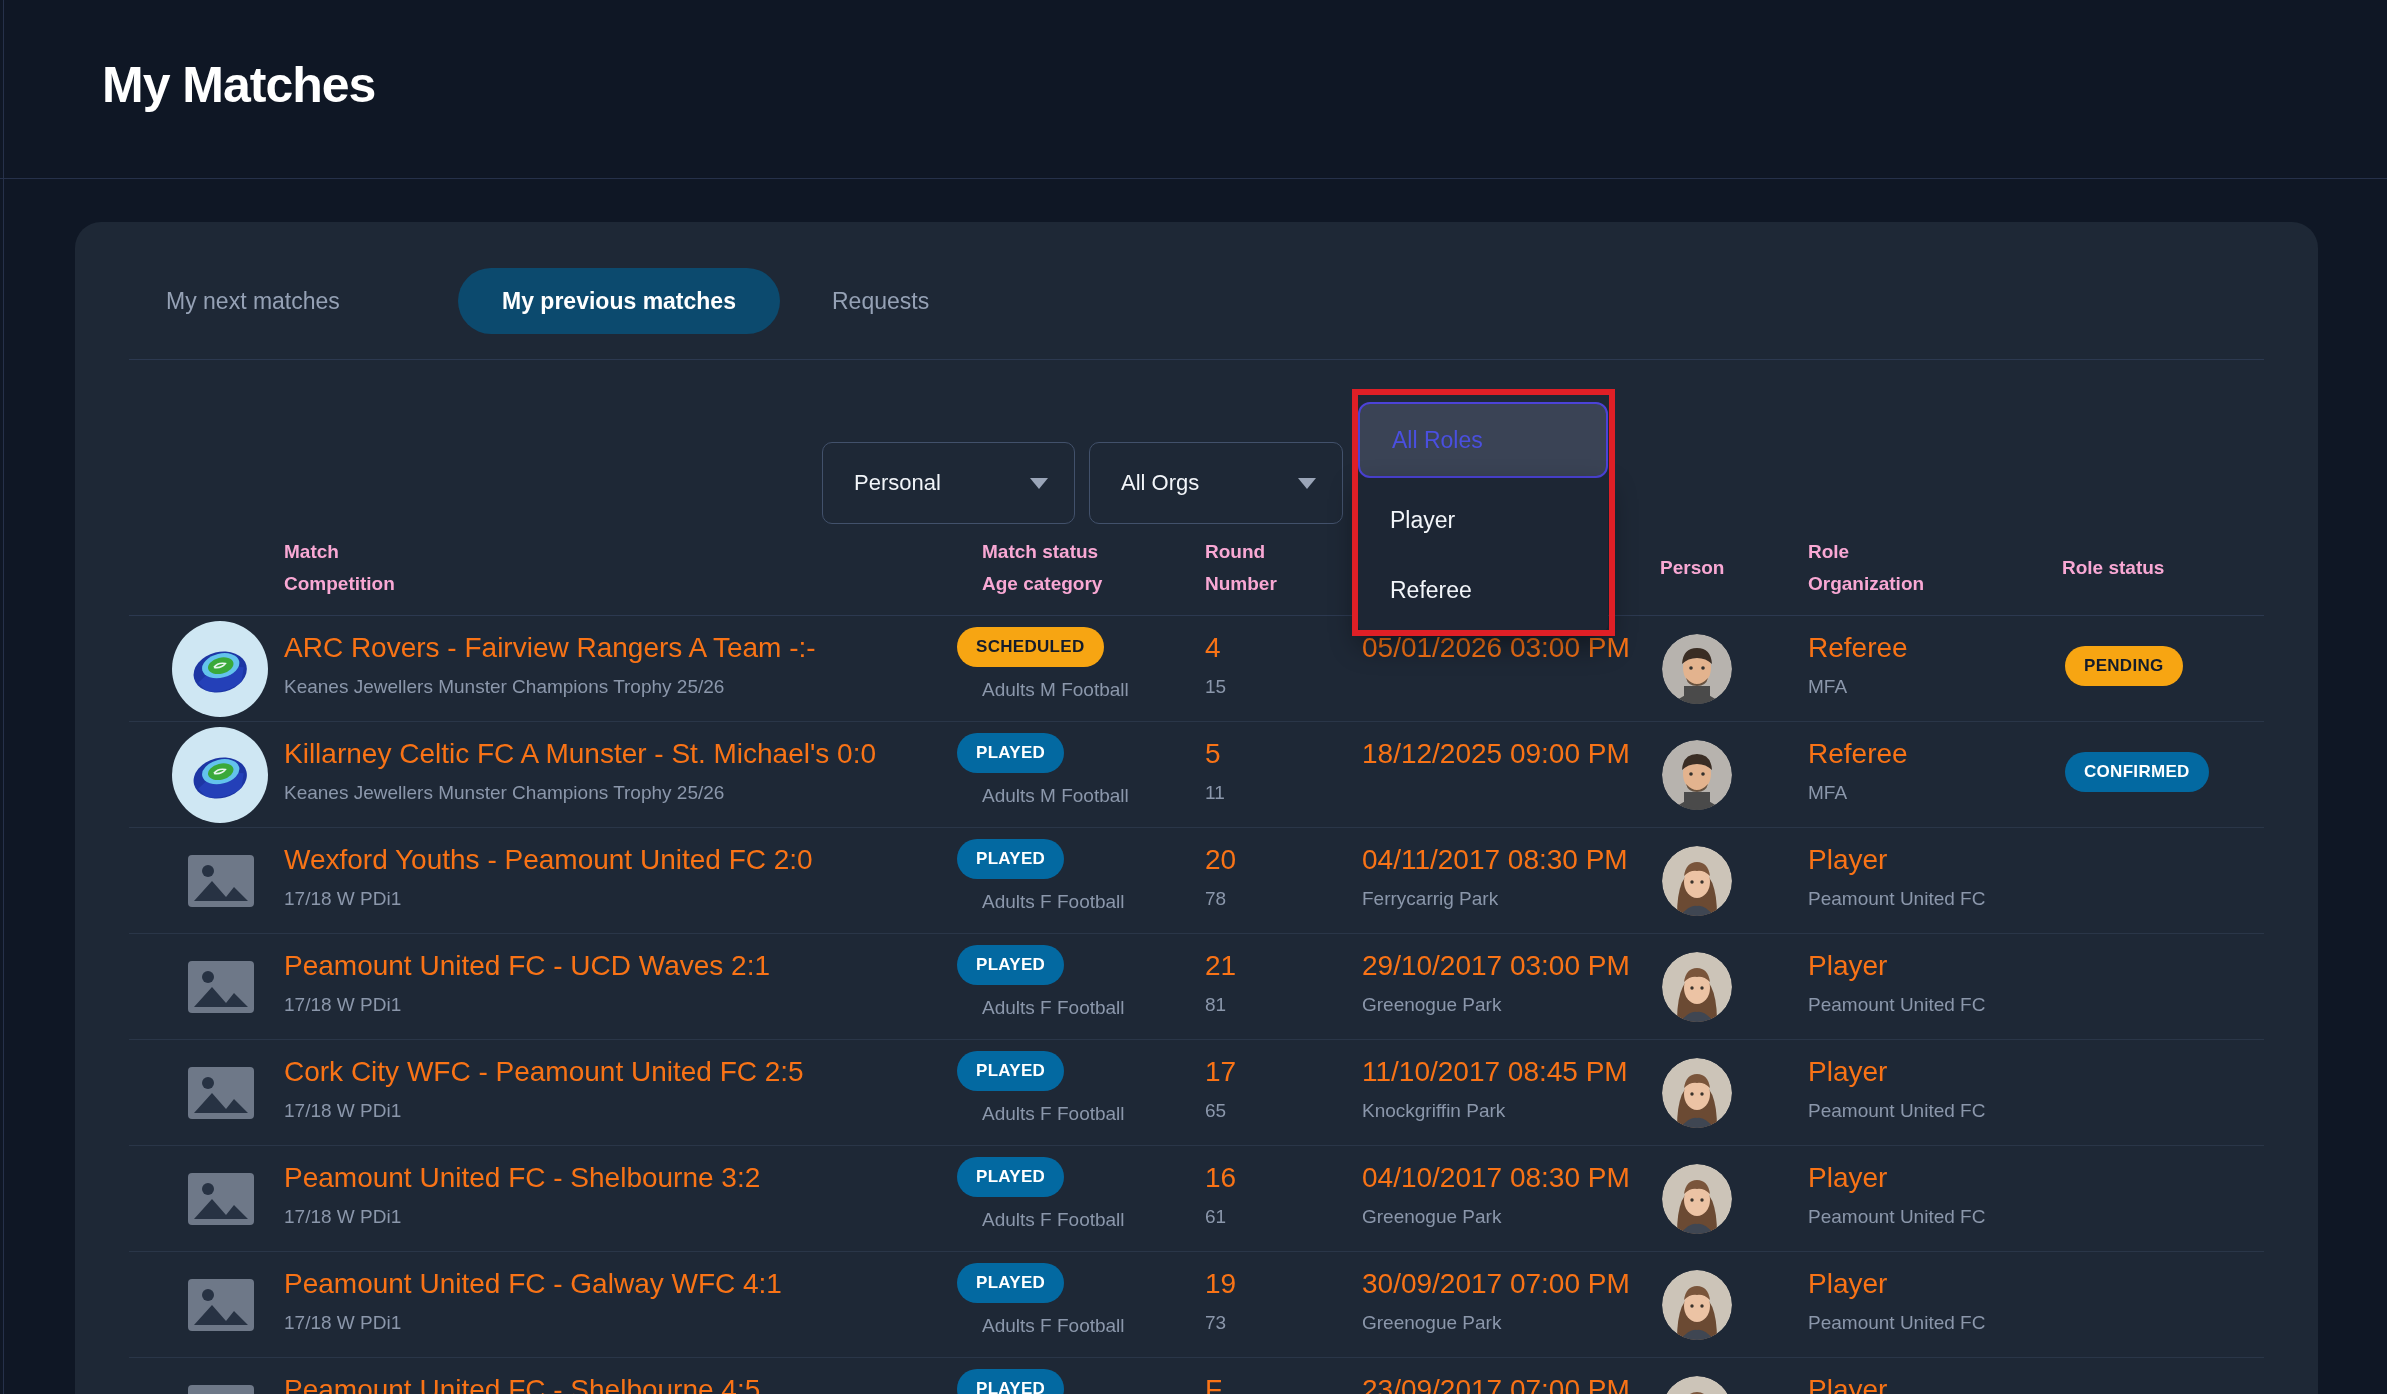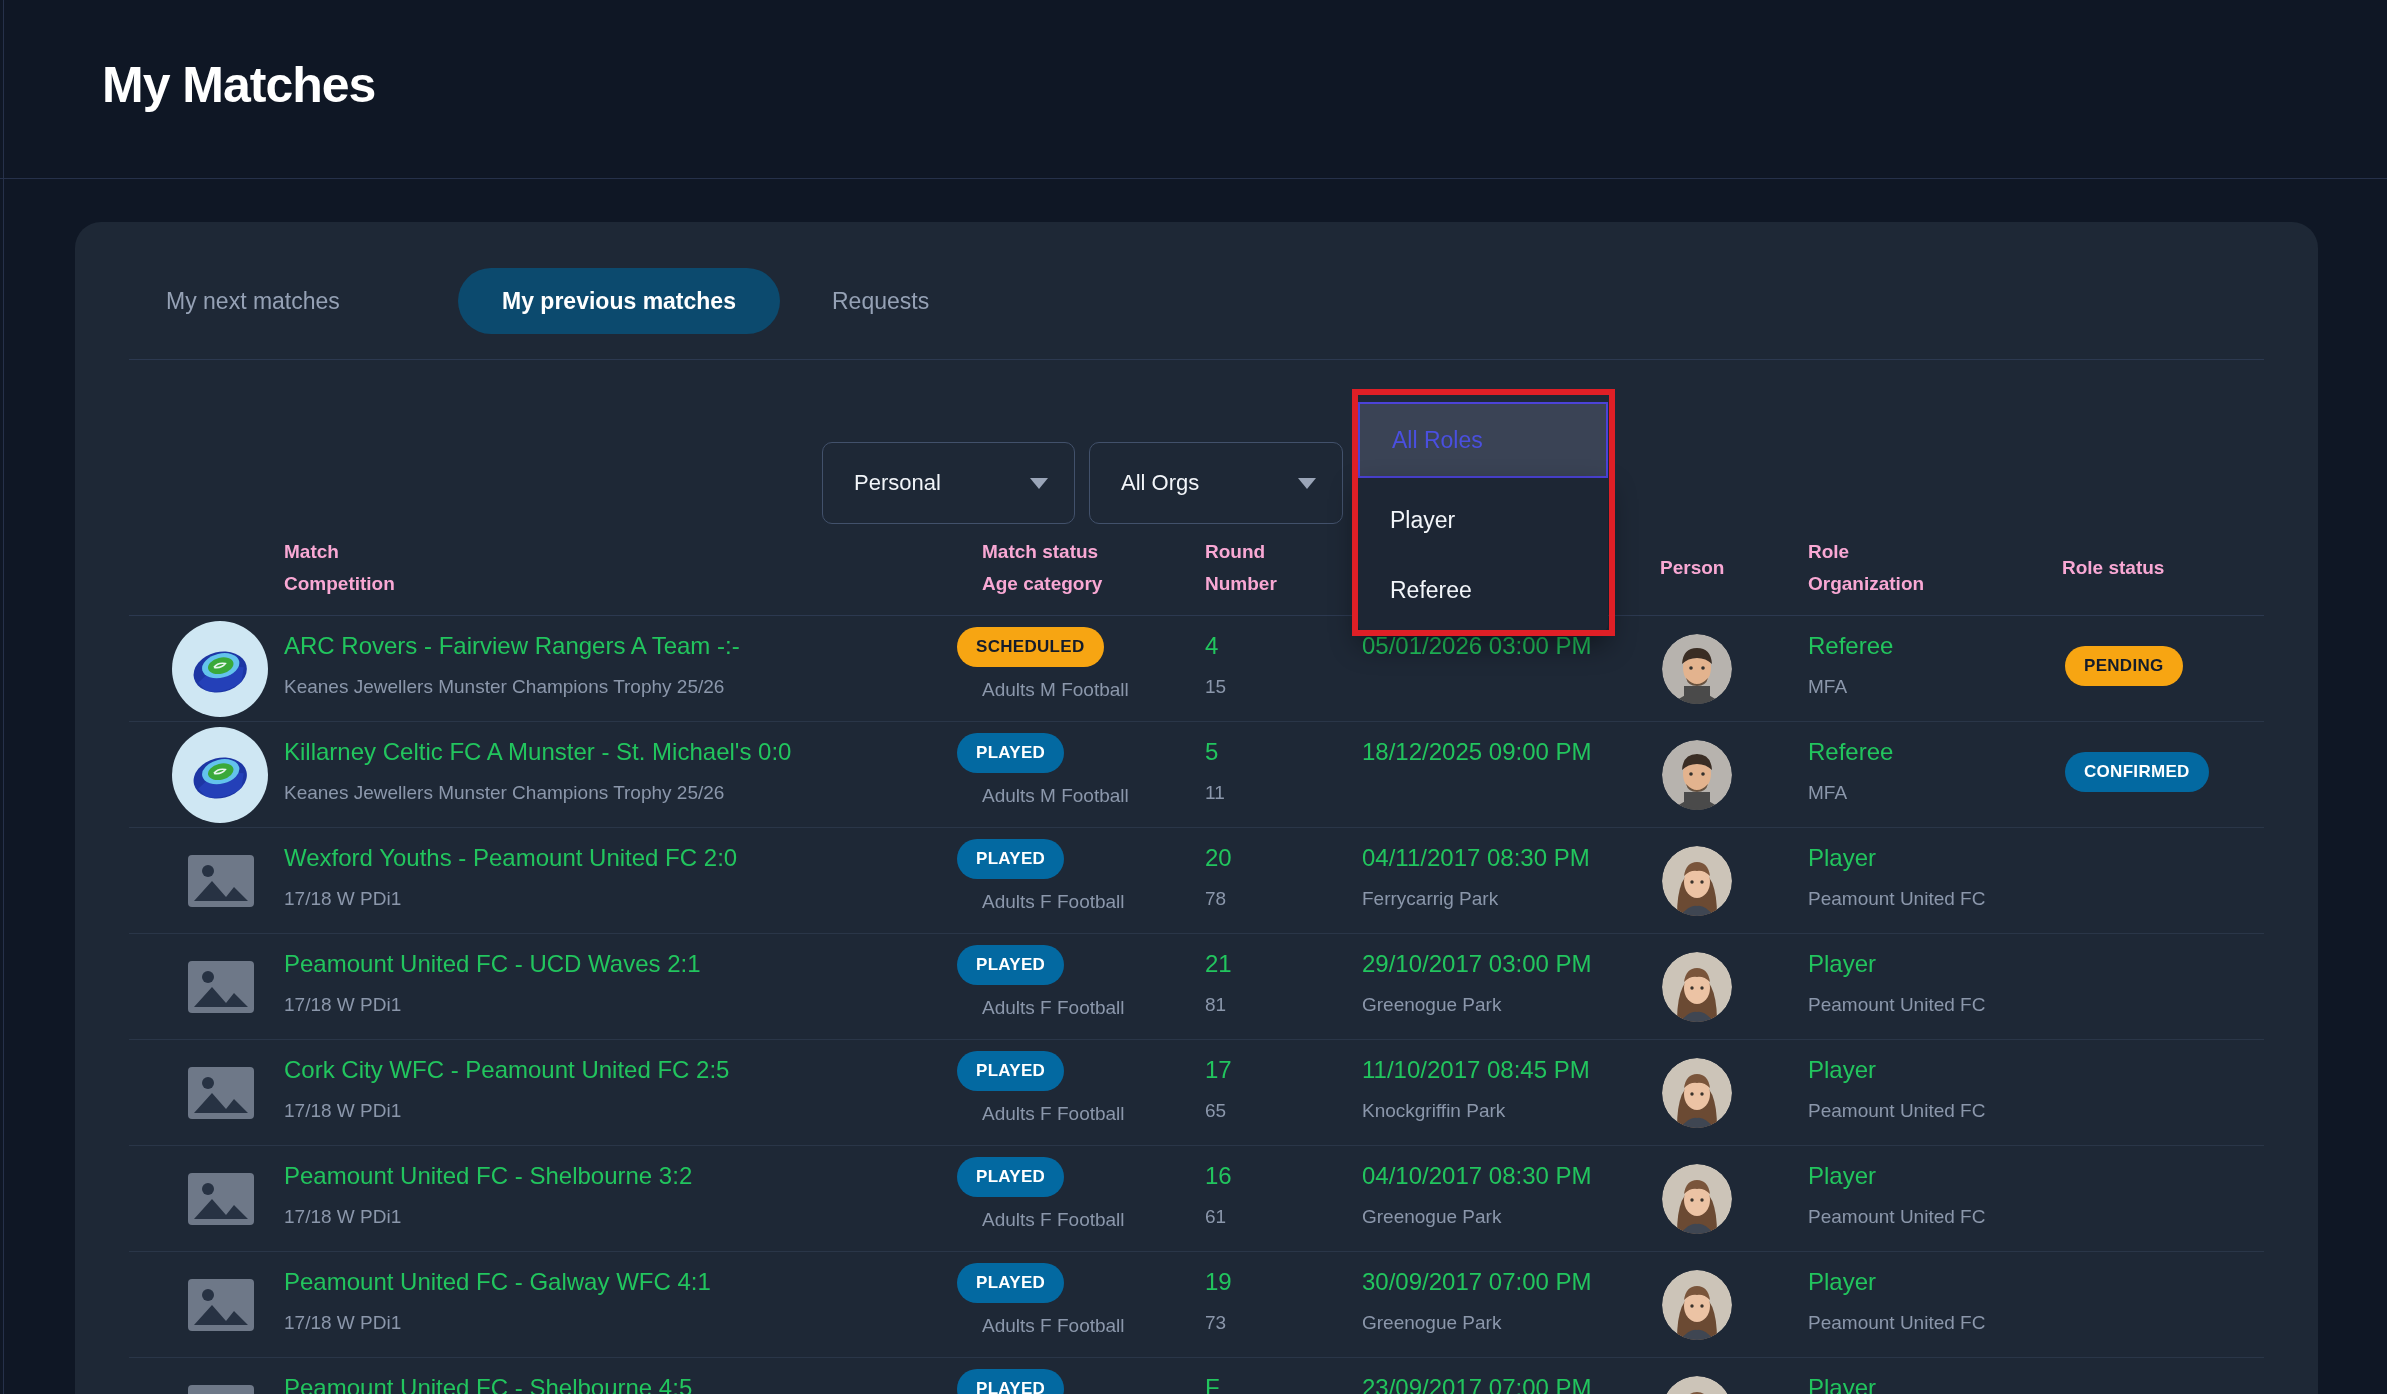--- a/index.html
+++ b/index.html
@@ -40,21 +40,21 @@
     display:flex; align-items:center; justify-content:space-between; cursor:pointer;margin-top:40px;
   }
   .select--personal { left:747px; width:253px; }
   .select--orgs { left:1014px; width:254px; }
   .select-label { margin-left:31px; font-size:22px; color:#f2f5f9; }
   .chevron { width:0; height:0; border-left:9px solid transparent; border-right:9px solid transparent; border-top:11px solid #9aa5b8; margin-right:26px; }
 
   
   .role-select {
     position:absolute; left:1283px; top:180px; width:250px; height:76px; z-index:40;
-    background:#3a4355; border:2px solid #4c43d8; border-radius:0;
+    background:#3a4355; border:2px solid #4c43d8; border-radius:12px;
     display:flex; align-items:center; cursor:pointer;
   }
   .role-select-label { margin-left:32px; font-size:23px; color:#4a4fe0; }
   .role-menu {
     position:absolute; left:1283px; top:256px; width:250px; height:155px; z-index:40;
     background:#1d2634; border-radius:0 0 8px 8px; box-shadow:0 12px 28px rgba(0,0,0,.45);
     display:flex; flex-direction:column; justify-content:space-around; padding:8px 0;
   }
   .role-option { font-size:23px; color:#f2f5f9; padding-left:32px; cursor:pointer; }
 
@@ -74,21 +74,21 @@
   .th--role { left:1679px; }
   .th--rolestatus { left:1933px; top:16px; }
   .thead-divider { position:absolute; top:393px; left:54px; width:2135px; height:1px; background:#2c3950; }
 
   
   .rows { position:absolute; top:394px; left:54px; width:2135px; }
   .row { position:relative; width:2135px; height:106px; border-bottom:1px solid #2a3648; cursor:pointer; }
   .cell-thumb { position:absolute; left:43px; top:5px; width:96px; height:96px; }
   .thumb-club { width:96px; height:96px; }
   .thumb-ph { position:absolute; left:16px; top:22px; }
-  .t1 { position:absolute; top:16px; font-size:24px; color:#22c55e; white-space:nowrap; }
+  .t1 { position:absolute; top:16px; font-size:28px; color:#f97316; white-space:nowrap; }
   .t2 { position:absolute; top:60px; font-size:19px; color:#8b97ab; white-space:nowrap; }
   .cell-match .t1 { left:155px; } .cell-match .t2 { left:155px; }
   .cell-status-badge { position:absolute; left:828px; top:11px; }
   .cell-status-age { position:absolute; left:853px; top:63px; font-size:19px; color:#8b97ab; white-space:nowrap; }
   .cell-round .t1 { left:1076px; } .cell-round .t2 { left:1076px; }
   .cell-date .t1 { left:1233px; } .cell-date .t2 { left:1233px; }
   .cell-avatar { position:absolute; left:1533px; top:18px; width:70px; height:70px; border-radius:50%; overflow:hidden; }
   .cell-role .t1 { left:1679px; } .cell-role .t2 { left:1679px; }
   .cell-rolestatus { position:absolute; left:1936px; top:30px; }
 

